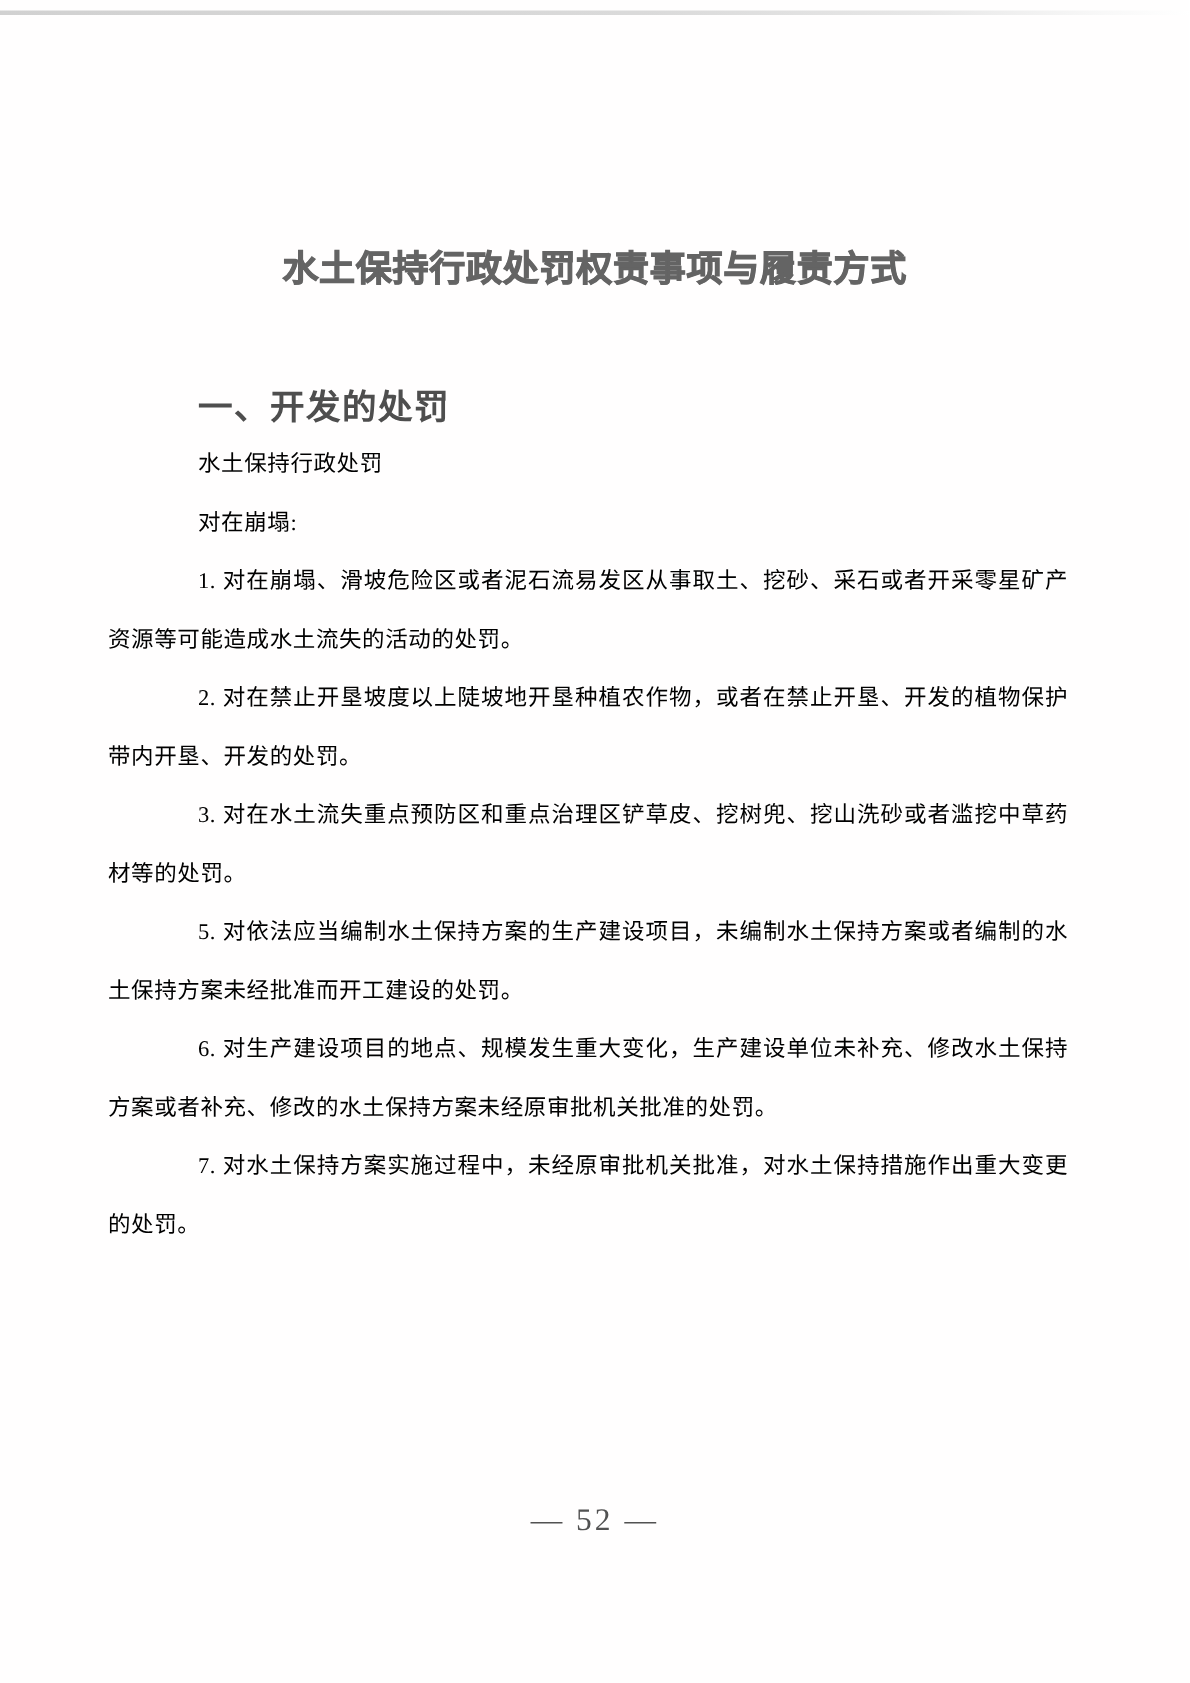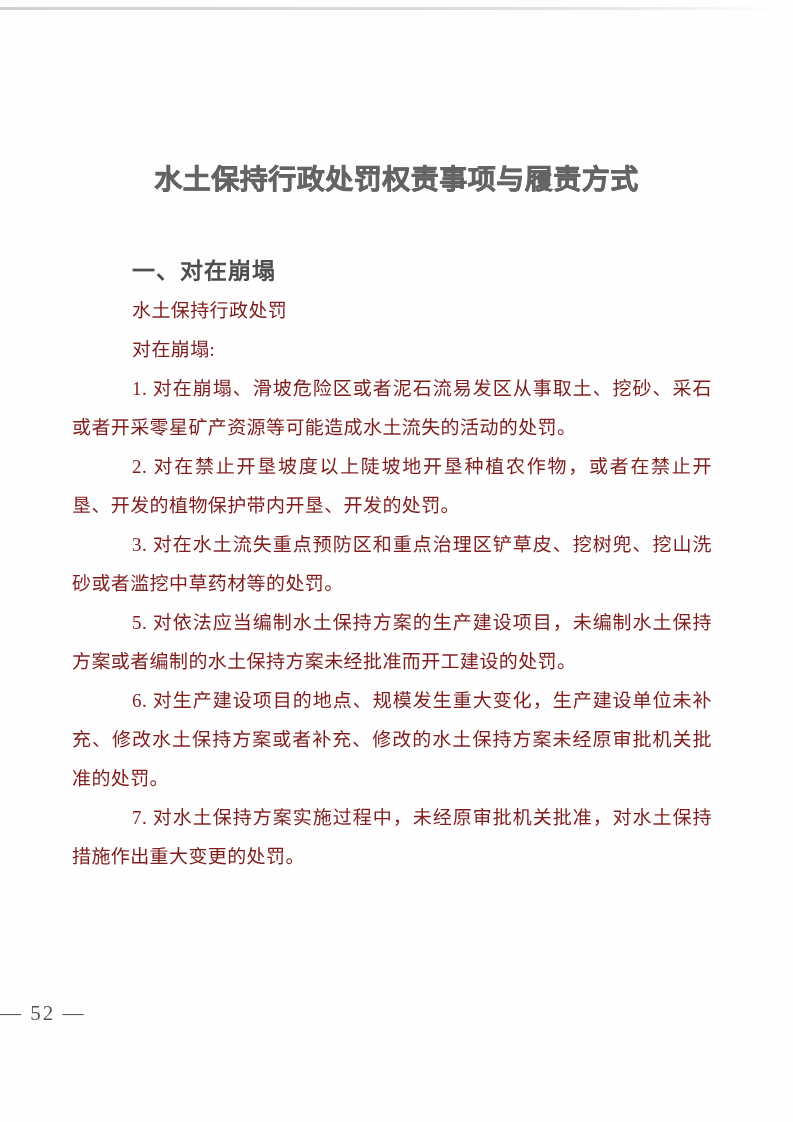--- a/index.html
+++ b/index.html
@@ -23,21 +23,21 @@
     top: 7px;
     left: 0;
     width: 100%;
     height: 3px;
     background: linear-gradient(to right,
       #c9c9c9 0%, #d4d4d4 55%, #e3e3e3 78%, #f6f6f6 92%, #ffffff 100%);
     opacity: 0.85;
   }
   .doc-title {
     margin: 158px 40px 0 40px;
-    font-size: 28px;
+    font-size: 24px;
     line-height: 44px;
     font-weight: bold;
     text-align: center;
     letter-spacing: 0.5px;
     color: #646464;
     font-family: "Liberation Serif", "DejaVu Serif", serif;
     -webkit-text-stroke: 0.6px #646464;
   }
   .section-heading {
     margin: 50px 81px 0 72px;
@@ -48,52 +48,52 @@
     letter-spacing: 1px;
     color: #4e4e4e;
     font-family: "Liberation Sans", "DejaVu Sans", sans-serif;
   }
   .body-text {
     margin: 0 81px 0 72px;
     width: 640px;
   }
   .body-text p {
     margin: 0;
-    font-size: 19px;
+    font-size: 15px;
     line-height: 39px;
     letter-spacing: 0.4px;
     text-indent: 60px;
     text-align: justify;
     text-justify: inter-ideograph;
-    color: #7f1d1d;
+    color: #000000;
   }
   .footer {
     position: absolute;
     top: 1001px;
     left: 0;
     width: 100%;
-    text-align: left;
+    text-align: center;
   }
   .footer span {
     font-size: 21px;
     letter-spacing: 2px;
     color: #525252;
     font-family: "Liberation Serif", "DejaVu Serif", serif;
   }
 </style>
 </head>
 <body>
 
 <div class="page">
 
   <div class="scan-line"></div>
 
   <h1 class="doc-title">水土保持行政处罚权责事项与履责方式</h1>
 
-  <h2 class="section-heading">一、对在崩塌</h2>
+  <h2 class="section-heading">一、开发的处罚</h2>
 
   <div class="body-text">
     <p>水土保持行政处罚</p>
     <p>对在崩塌:</p>
     <p>1. 对在崩塌、滑坡危险区或者泥石流易发区从事取土、挖砂、采石或者开采零星矿产资源等可能造成水土流失的活动的处罚。</p>
     <p>2. 对在禁止开垦坡度以上陡坡地开垦种植农作物，或者在禁止开垦、开发的植物保护带内开垦、开发的处罚。</p>
     <p>3. 对在水土流失重点预防区和重点治理区铲草皮、挖树兜、挖山洗砂或者滥挖中草药材等的处罚。</p>
     <p>5. 对依法应当编制水土保持方案的生产建设项目，未编制水土保持方案或者编制的水土保持方案未经批准而开工建设的处罚。</p>
     <p>6. 对生产建设项目的地点、规模发生重大变化，生产建设单位未补充、修改水土保持方案或者补充、修改的水土保持方案未经原审批机关批准的处罚。</p>
     <p>7. 对水土保持方案实施过程中，未经原审批机关批准，对水土保持措施作出重大变更的处罚。</p>

